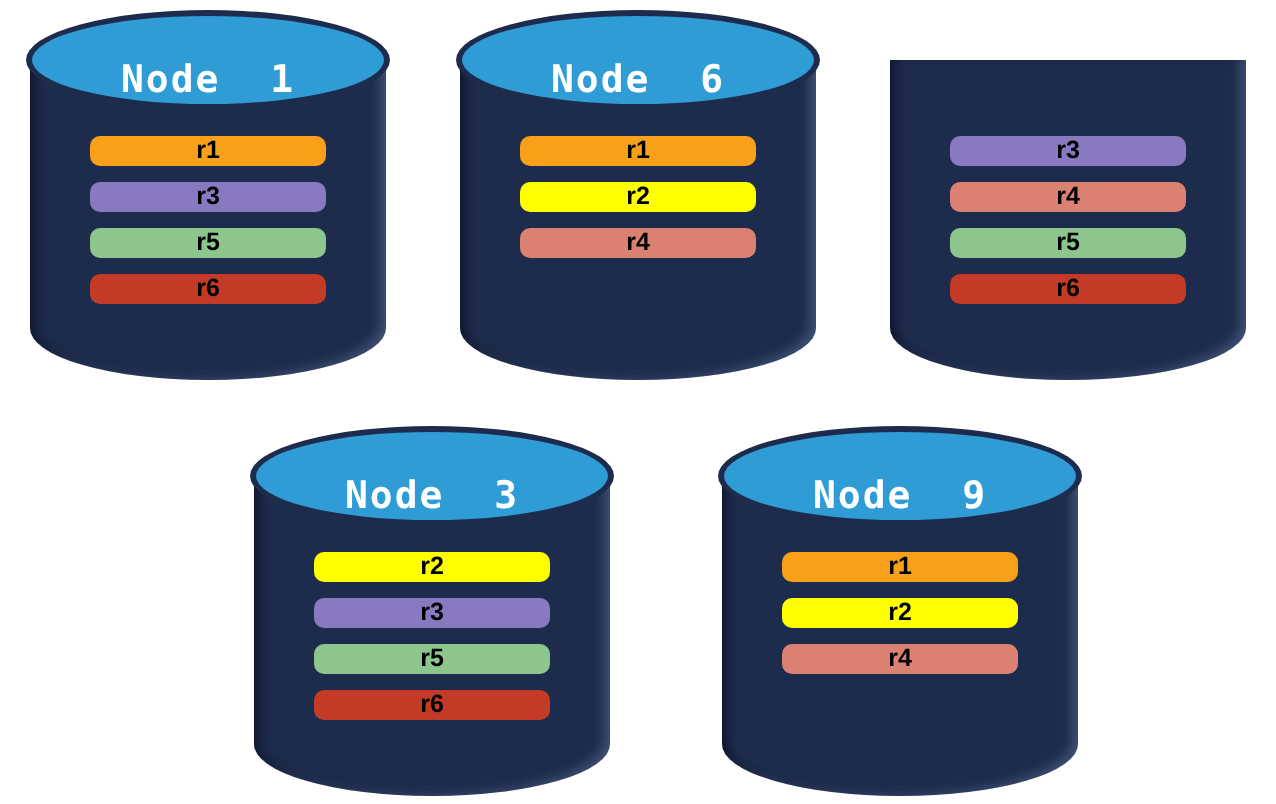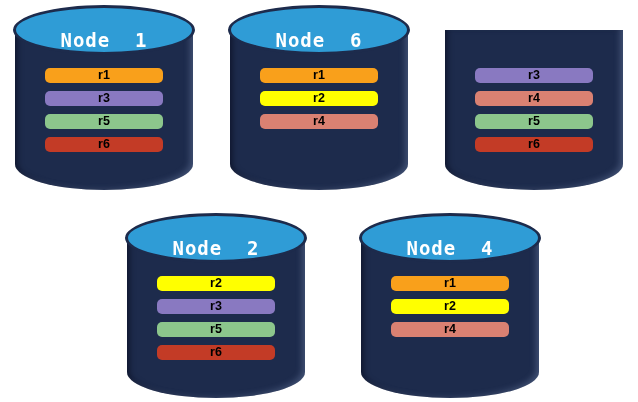--- a/index.html
+++ b/index.html
@@ -155,35 +155,35 @@
             <span>r3</span>
           </div>
           <div class="bar" style="background: rgb(140, 198, 140);">
             <span>r5</span>
           </div>
           <div class="bar" style="background: rgb(195, 59, 38);">
             <span>r6</span>
           </div>
         </div>
     <div class="cyl-top">
-      <div class="node-title">Node  2</div>
+      <div class="node-title">Node  3</div>
     </div>
   </div>
 
   <div class="cylinder">
     <div class="cyl-body"></div>
     <div class="bars">
           <div class="bar" style="background: rgb(249, 160, 27);">
             <span>r1</span>
           </div>
           <div class="bar" style="background: rgb(255, 255, 0);">
             <span>r2</span>
           </div>
           <div class="bar" style="background: rgb(218, 129, 114);">
             <span>r4</span>
           </div>
         </div>
     <div class="cyl-top">
-      <div class="node-title">Node  4</div>
+      <div class="node-title">Node  9</div>
     </div>
   </div>
 </div>
 </div>
 
 </body></html>

